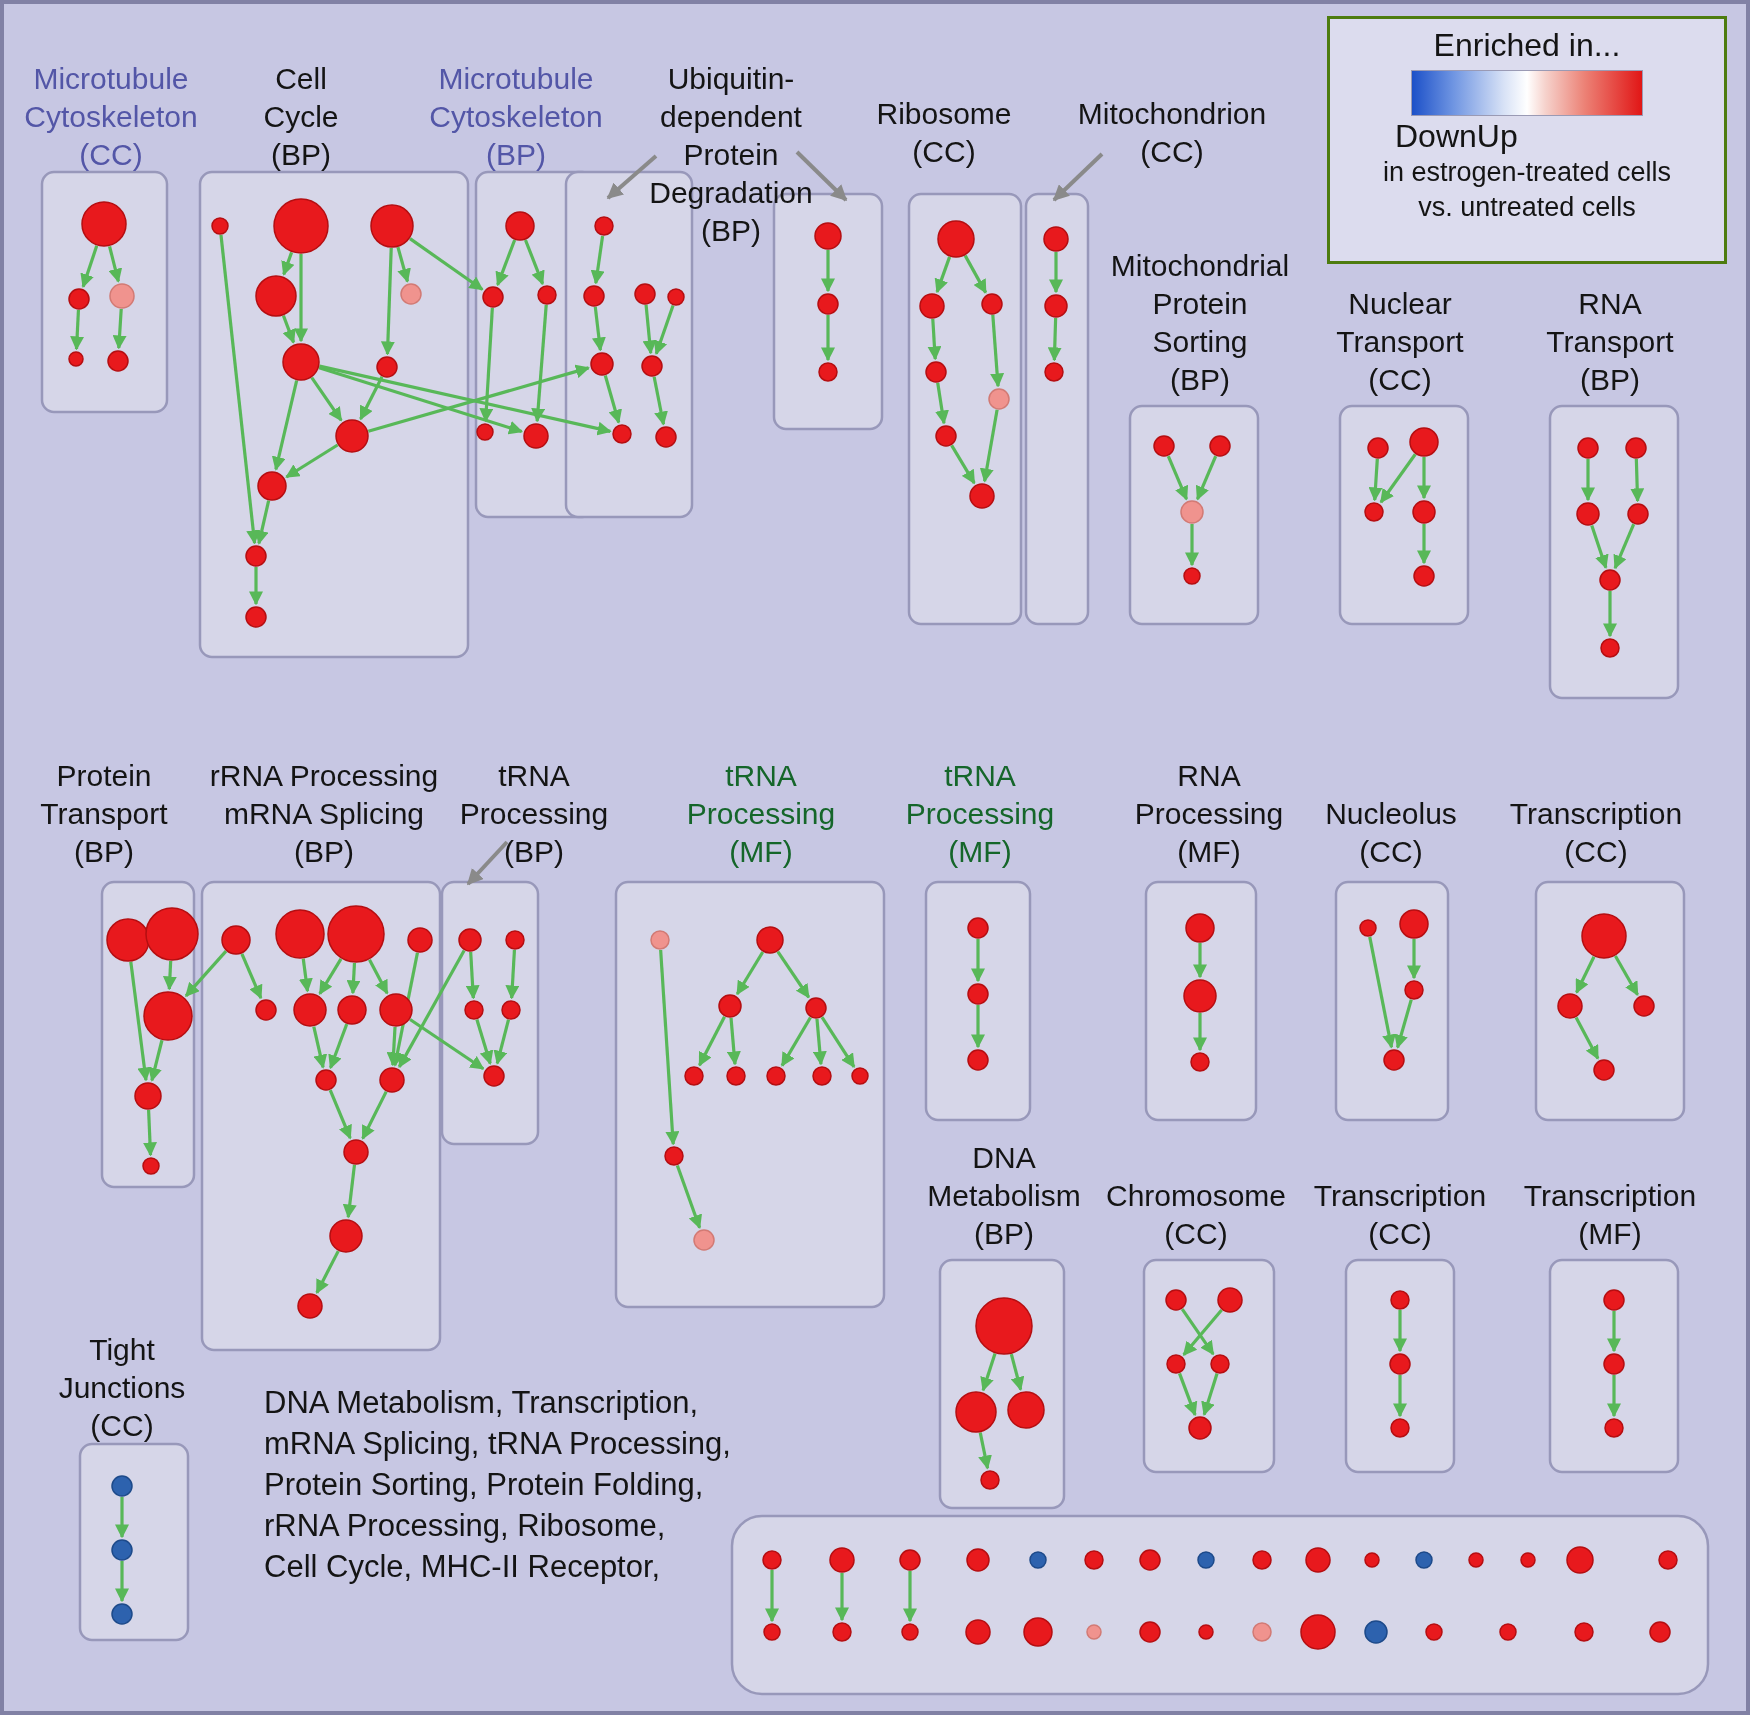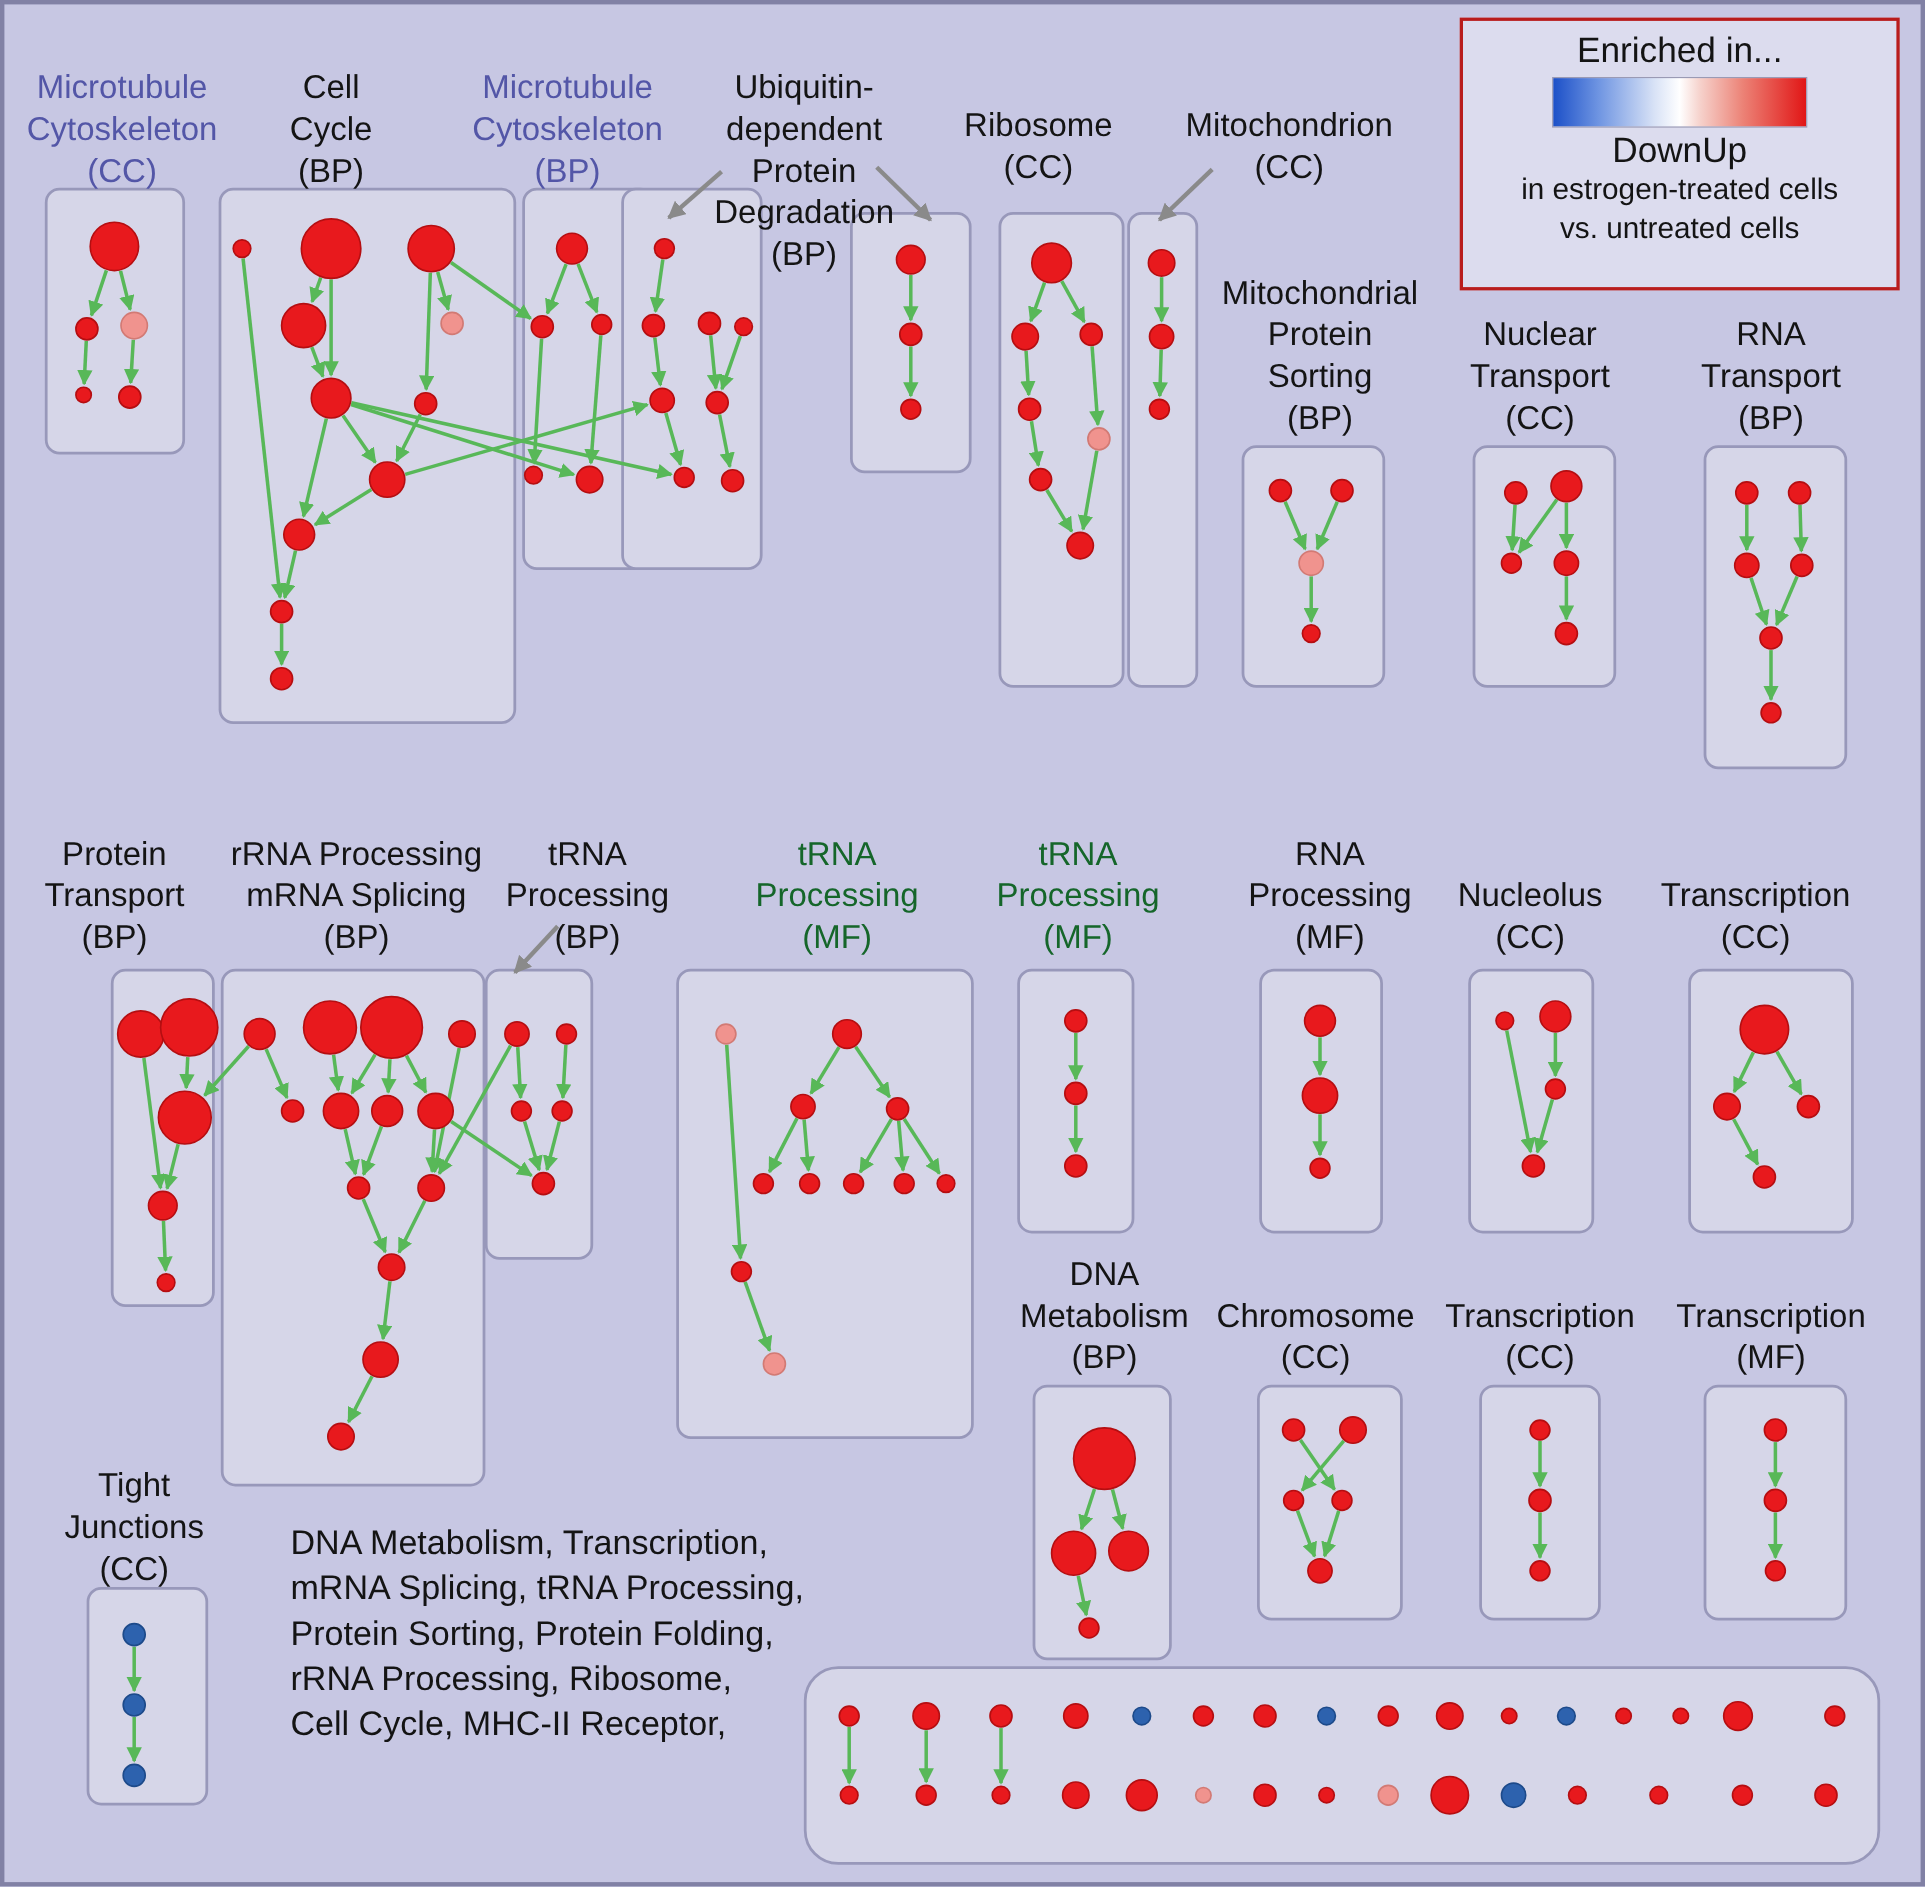--- a/index.html
+++ b/index.html
@@ -2,25 +2,25 @@
 <html><head>
 <meta charset="utf-8">
 <style>
   html,body{margin:0;padding:0;background:#b0b0cc;}
   .figure{position:relative;width:1750px;height:1715px;background:#c7c7e3;
           border:4px solid #8181a5;box-sizing:border-box;overflow:hidden;
           font-family:"Liberation Sans",sans-serif;}
   #diagram{position:absolute;left:0;top:0;}
   #diagram text{font-family:"Liberation Sans",sans-serif;}
   .legend{position:absolute;left:1323px;top:12px;width:400px;height:248px;
-          background:#dcdcee;border:3px solid #b91c1c;box-sizing:border-box;
+          background:#dcdcee;border:3px solid #4d7c0f;box-sizing:border-box;
           text-align:center;color:#141414;z-index:5;}
   .legend-title{font-size:32px;margin-top:8px;}
   .legend-bar{width:230px;height:44px;margin:6px auto 0;border:1px solid #9a9ab4;}
-  .legend-updown{width:264px;margin:2px auto 0;display:flex;justify-content:center;font-size:32px;}
+  .legend-updown{width:264px;margin:2px auto 0;display:flex;justify-content:flex-start;font-size:32px;}
   .legend-sub{font-size:27px;line-height:35px;}
   .notes{position:absolute;left:248px;top:1378px;font-size:31px;line-height:41px;
          color:#141414;z-index:5;margin-left:12px;}
 </style>
 </head>
 <body>
 
 <div class="figure">
 
   <svg id="diagram" width="1750" height="1715" viewBox="0 0 1750 1715">

